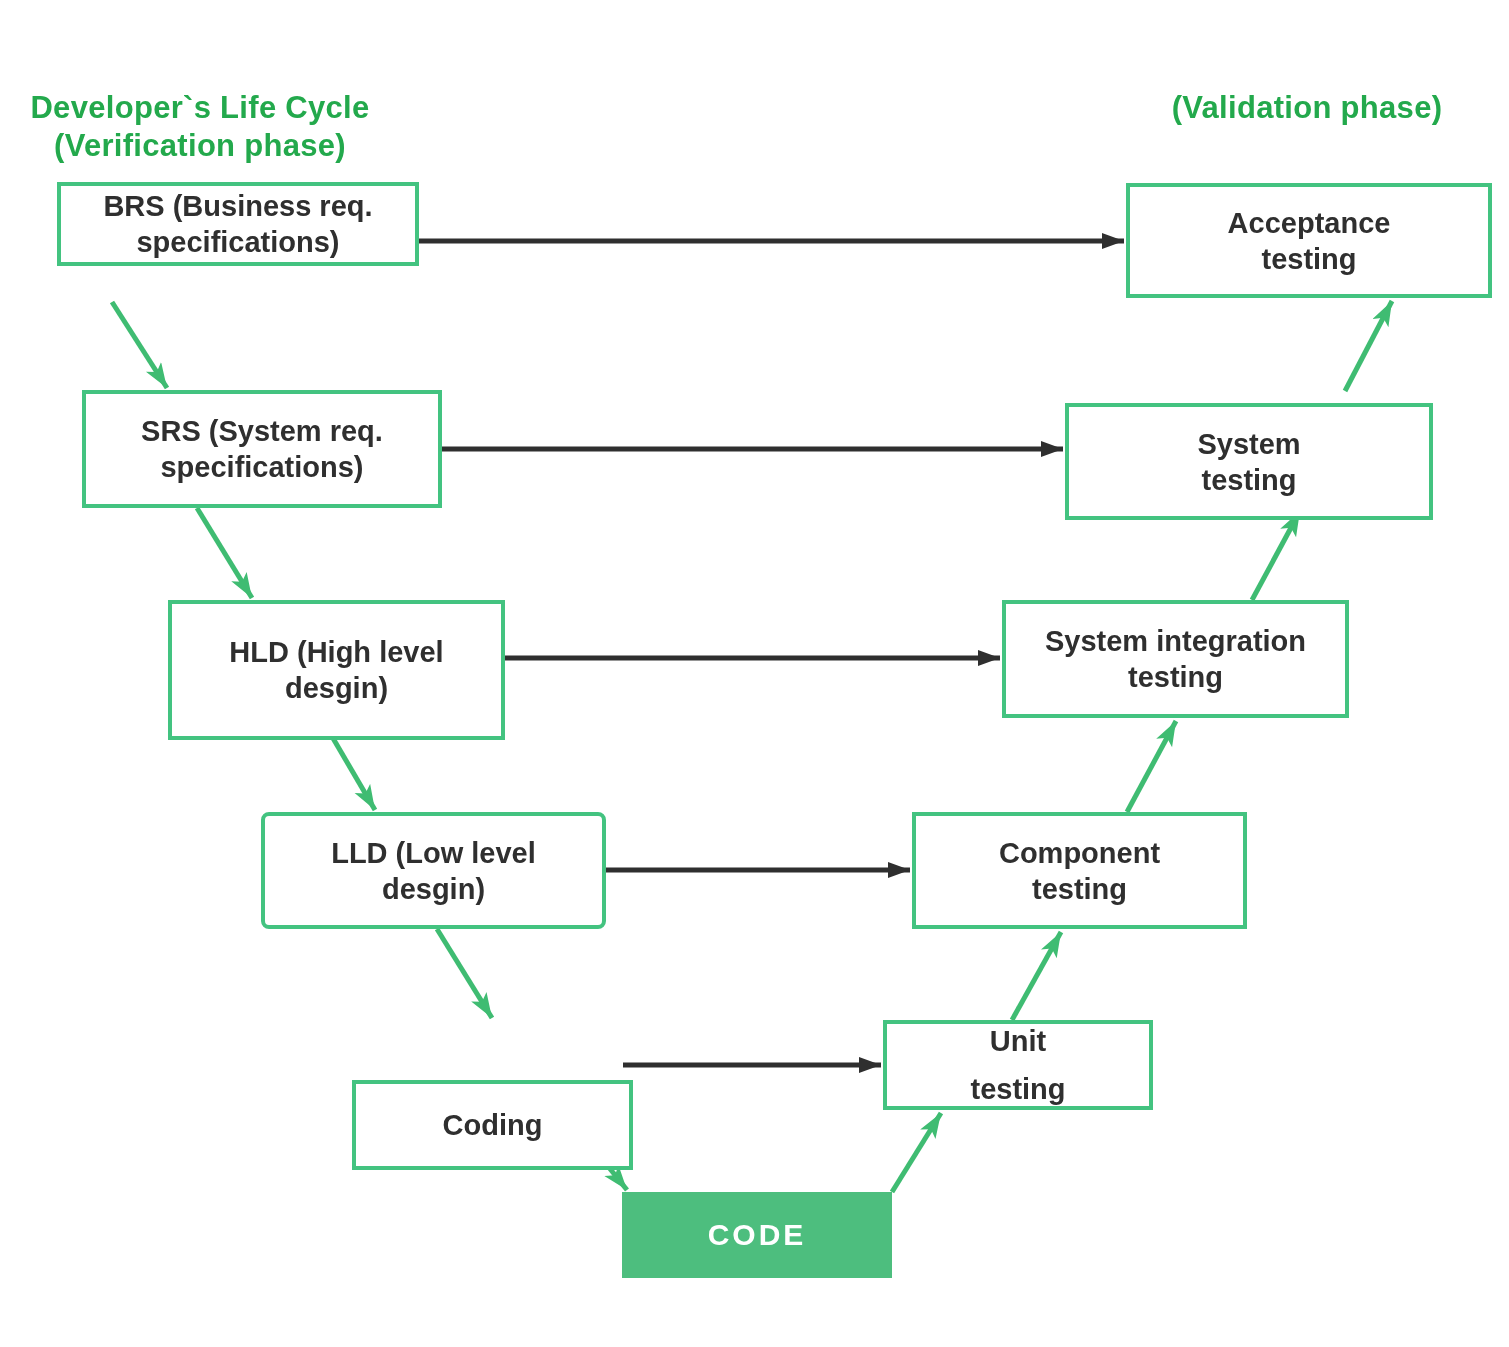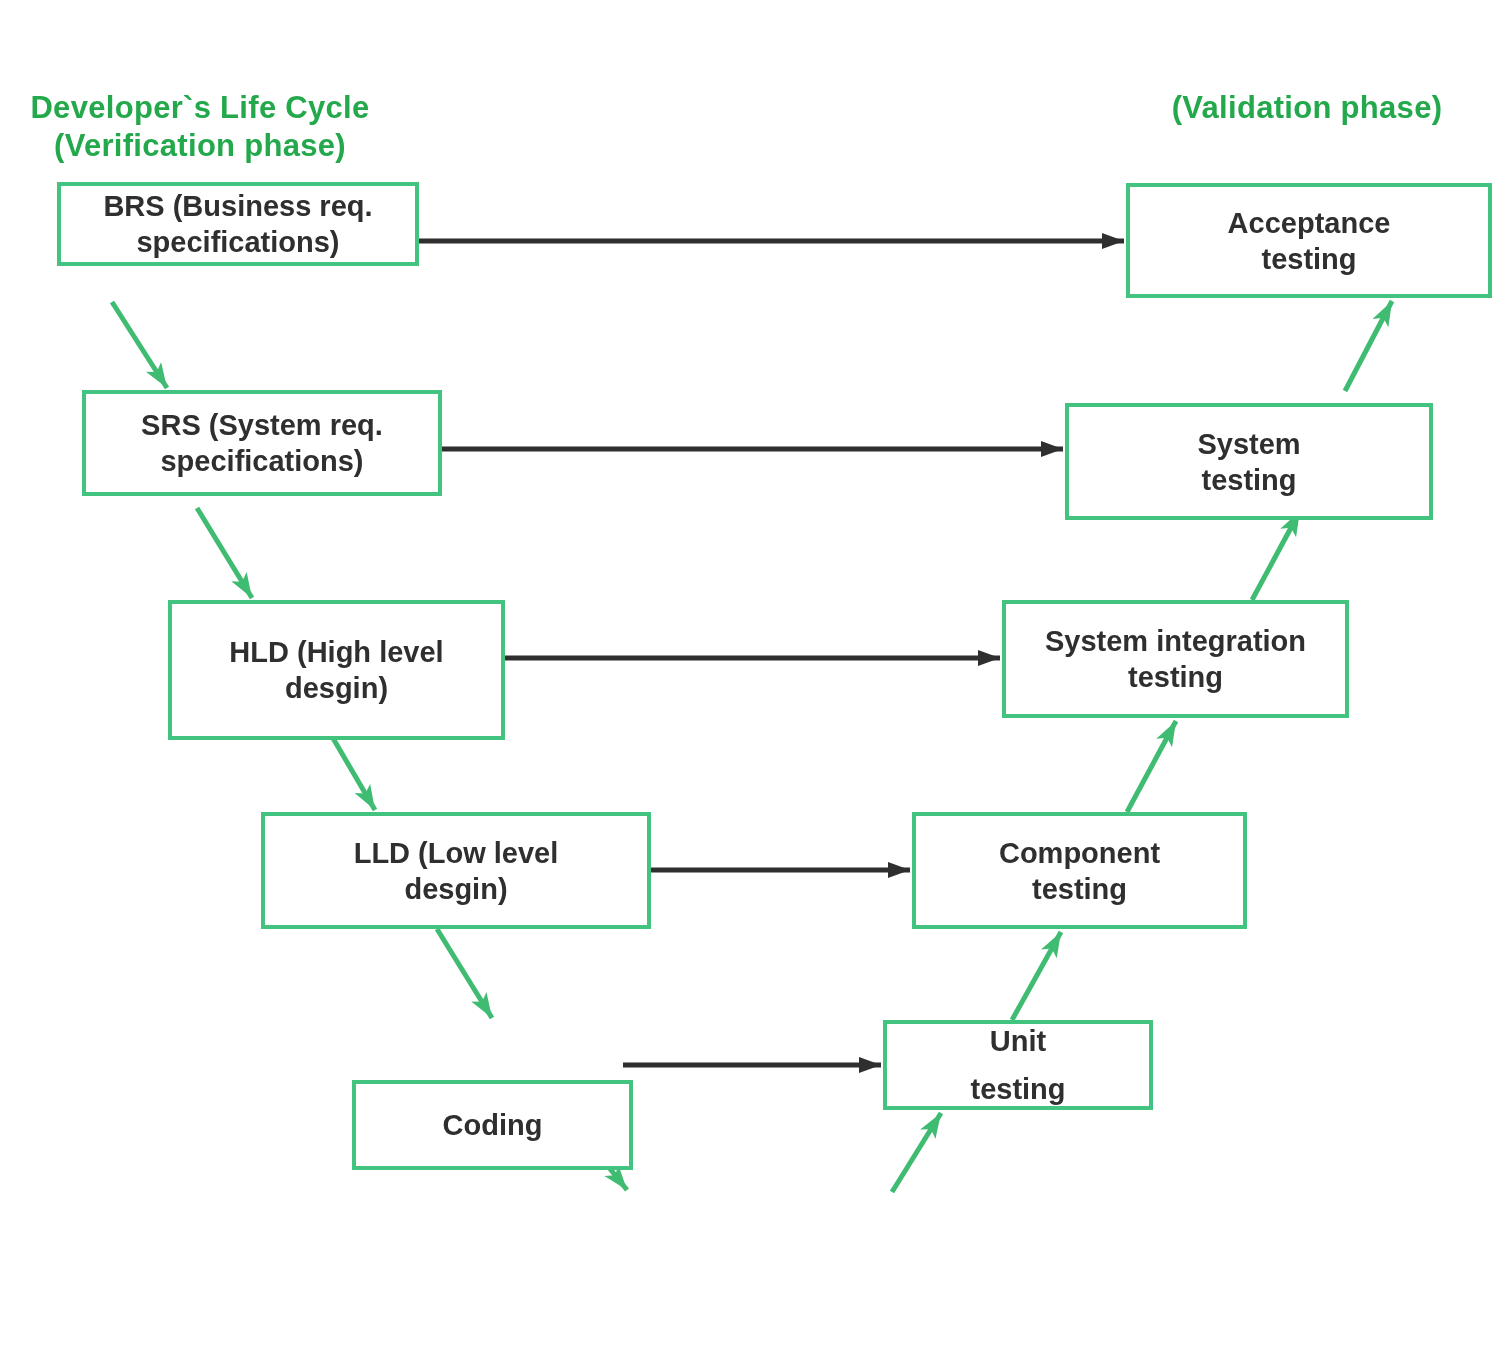--- a/index.html
+++ b/index.html
@@ -90,29 +90,29 @@
     <div>(Verification phase)</div>
   </div>
   <div class="title" style="left:1112px; top:42px;">
     <div>(Validation phase)</div>
   </div>
 
   <div class="node" style="left:36px; top:182px; width:362px; height:84px;margin-left:21px;">
     <div>BRS (Business req.</div>
     <div>specifications)</div>
   </div>
-  <div class="node" style="left:82px; top:390px; width:360px; height:106px;">
+  <div class="node" style="left:82px; top:390px; width:360px; height:118px;">
     <div>SRS (System req.</div>
     <div>specifications)</div>
   </div>
   <div class="node" style="left:168px; top:600px; width:337px; height:140px;">
     <div>HLD (High level</div>
     <div>desgin)</div>
   </div>
-  <div class="node" style="left:261px; top:812px; width:390px; height:117px;">
+  <div class="node" style="left:261px; top:812px; width:345px; height:117px;border-radius:8px;">
     <div>LLD (Low level</div>
     <div>desgin)</div>
   </div>
   <div class="node" style="left:352px; top:1080px; width:281px; height:90px;">
     <div>Coding</div>
     <div></div>
   </div>
 
   <div class="node" style="left:1126px; top:183px; width:366px; height:115px;">
     <div>Acceptance</div>
@@ -128,14 +128,17 @@
   </div>
   <div class="node" style="left:912px; top:812px; width:335px; height:117px;text-align:right;">
     <div>Component</div>
     <div>testing</div>
   </div>
   <div class="node" style="left:883px; top:1020px; width:270px; height:90px;gap:12px;">
     <div>Unit</div>
     <div>testing</div>
   </div>
 
+  <div class="node code-node" style="left:622px; top:1192px; width:270px; height:86px;">
+    <div>CODE</div>
+  </div>
 
 </div>
 
 </body></html>

